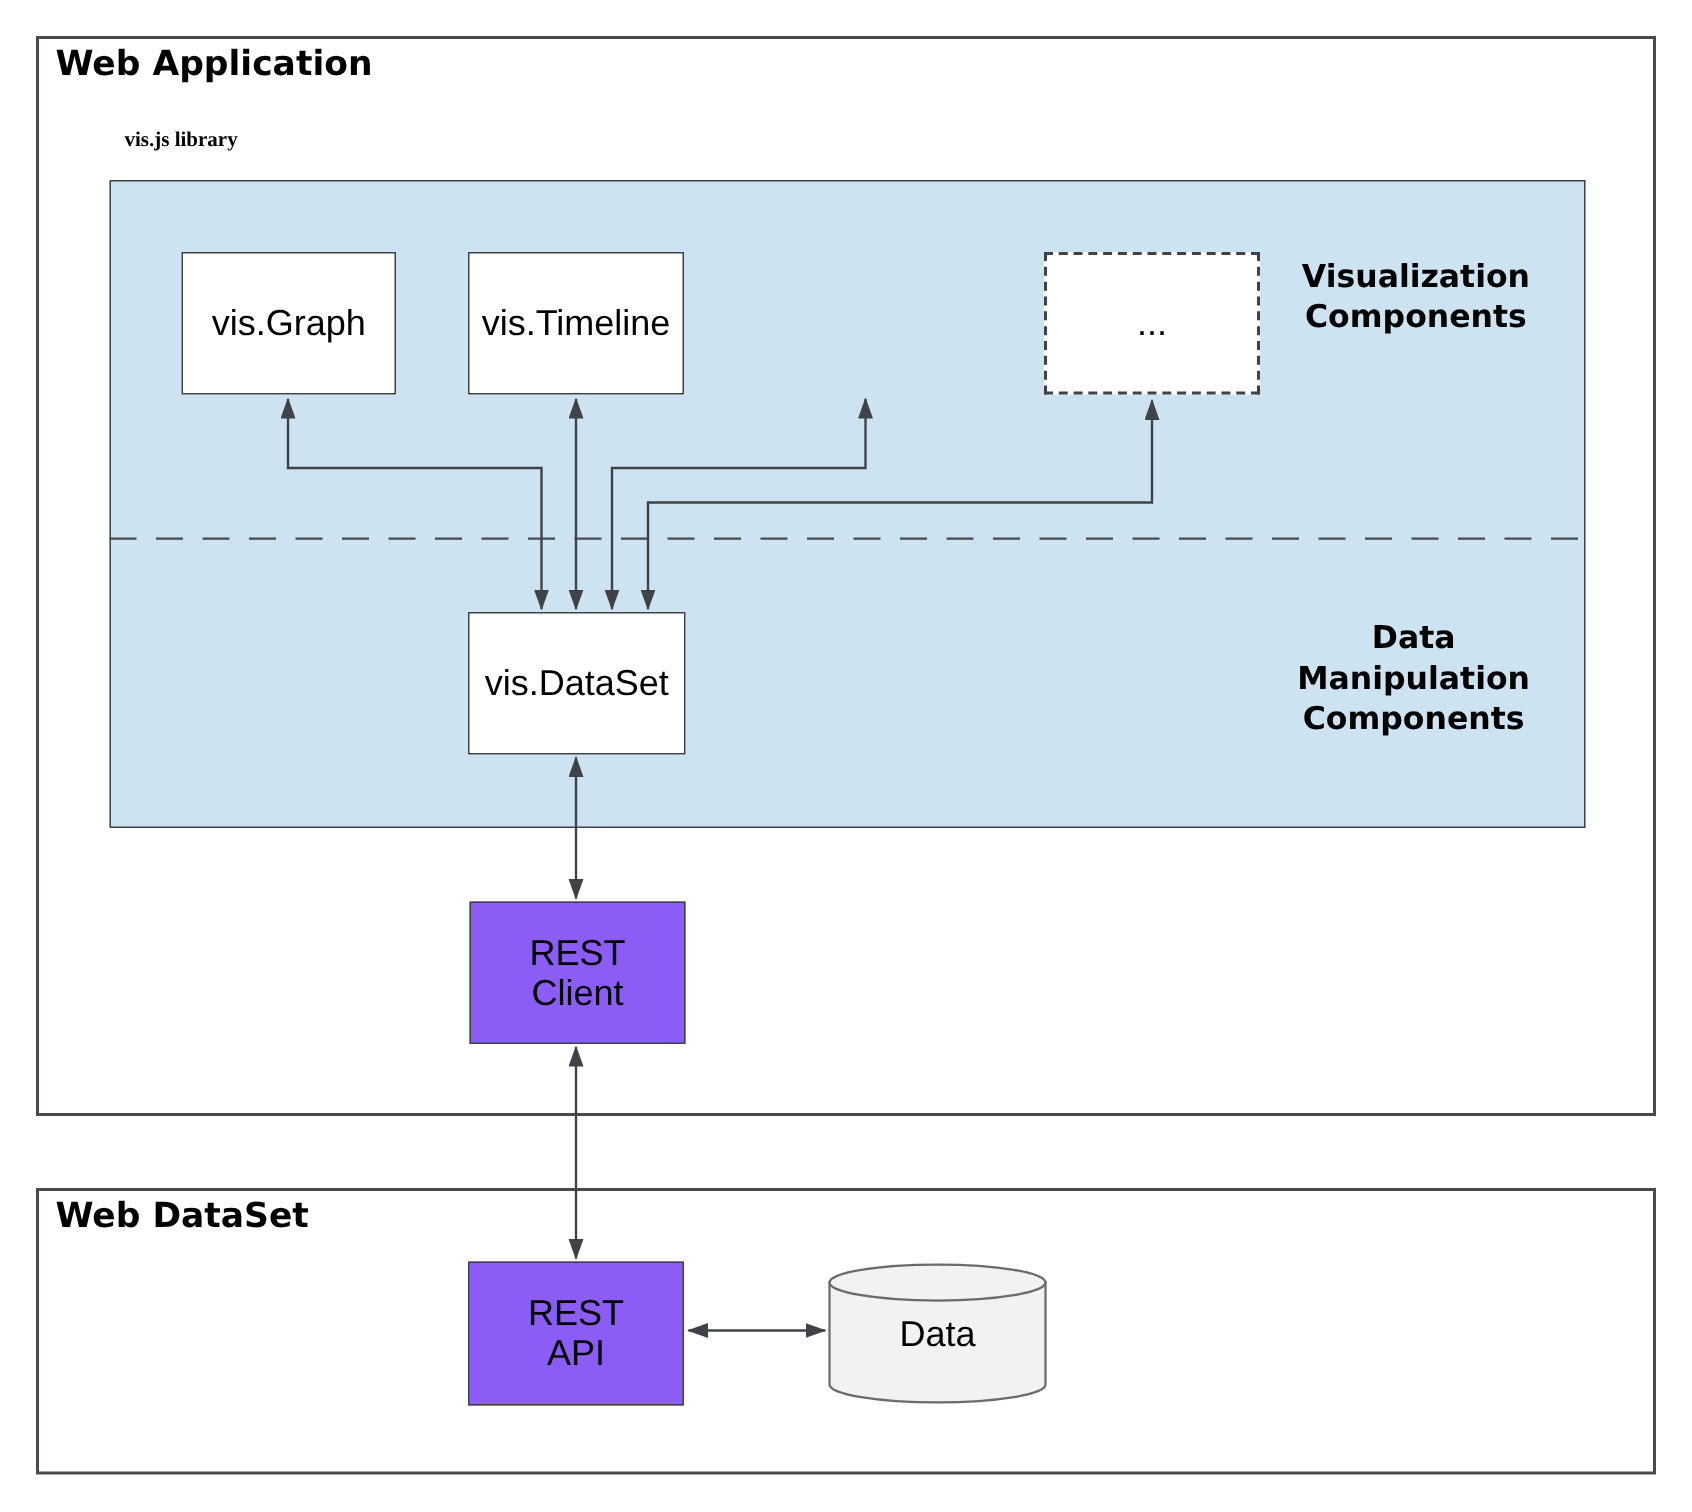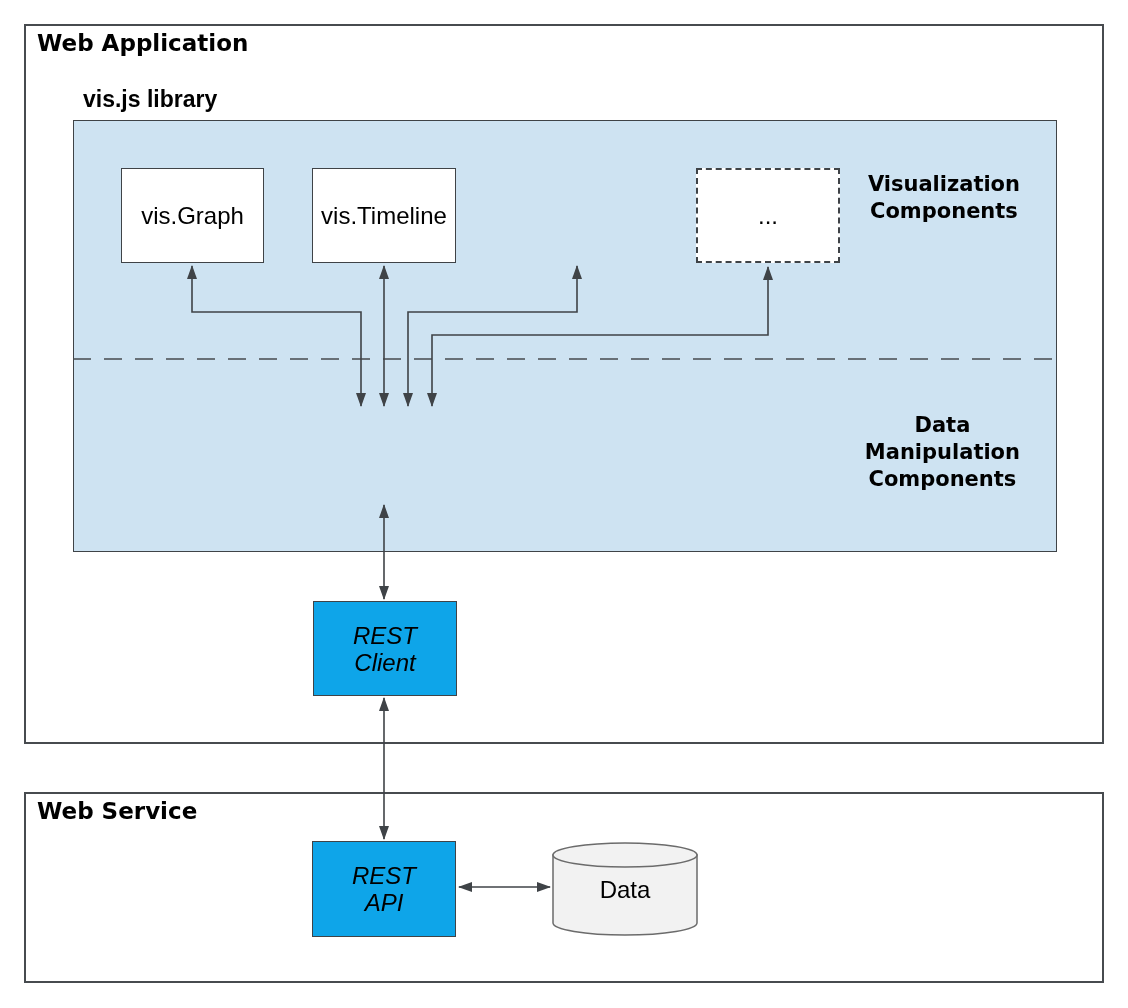--- a/index.html
+++ b/index.html
@@ -21,23 +21,23 @@
     position:absolute;
     font-family:"DejaVu Sans",sans-serif;
     font-weight:bold;
     font-size:23px;
     line-height:26px;
     white-space:nowrap;
   }
   .lib-title{
     position:absolute;
     left:83px;top:86px;
-    font-family:Liberation Sans, sans-serif;
+    font-family:Liberation Serif, serif;
     font-weight:bold;
-    font-size:23px;
+    font-size:14px;
     white-space:nowrap;
   }
   .panel{
     position:absolute;
     left:73px;top:120px;
     width:984px;height:432px;
     background:#cee3f2;
     border:1.5px solid #3f4347;
     box-sizing:border-box;
   }
@@ -47,21 +47,21 @@
     border:1.5px solid #3f4347;
     box-sizing:border-box;
     display:flex;
     align-items:center;
     justify-content:center;
     text-align:center;
     font-size:24px;
     line-height:27px;
     white-space:pre-line;
   }
-  .node.gray{background:#0ea5e9;font-style:italic;}
+  .node.gray{background:#8b5cf6;}
   .node.dashed{border:2px dashed #3f4347;}
   .section-label{
     position:absolute;
     font-family:"DejaVu Sans",sans-serif;
     font-weight:bold;
     font-size:21px;
     line-height:27px;
     text-align:center;
     white-space:pre-line;
   }
@@ -92,26 +92,27 @@
   <div class="node" style="left:312px;top:168px;width:144px;height:95px;">vis.Timeline</div>
   <div class="node" style="left:121px;top:168px;width:143px;height:95px;">vis.Graph</div>
   <div class="node dashed" style="left:696px;top:168px;width:144px;height:95px;">...</div>
 
   <div class="section-label" style="right:108px;top:171px;">Visualization
 Components</div>
   <div class="section-label" style="right:108px;top:412px;">Data
 Manipulation
 Components</div>
 
+  <div class="node" style="left:312px;top:408px;width:145px;height:95px;">vis.DataSet</div>
 
   <div class="node gray" style="left:313px;top:601px;width:144px;height:95px;">REST
 Client</div>
 
   <div class="outer-box" style="left:24px;top:792px;width:1080px;height:191px;"></div>
-  <div class="outer-title" style="left:37px;top:798px;">Web Service</div>
+  <div class="outer-title" style="left:37px;top:798px;">Web DataSet</div>
 
   <div class="node gray" style="left:312px;top:841px;width:144px;height:96px;">REST
 API</div>
 
   <svg id="arrow-layer" viewBox="0 0 1128 1008" xmlns="http://www.w3.org/2000/svg">
     <defs>
       <marker id="ah" markerUnits="userSpaceOnUse" markerWidth="15" markerHeight="11" refX="13" refY="5" orient="auto-start-reverse">
         <path d="M0,0 L14,5 L0,10 z" fill="#3f4347"></path>
       </marker>
     </defs>

